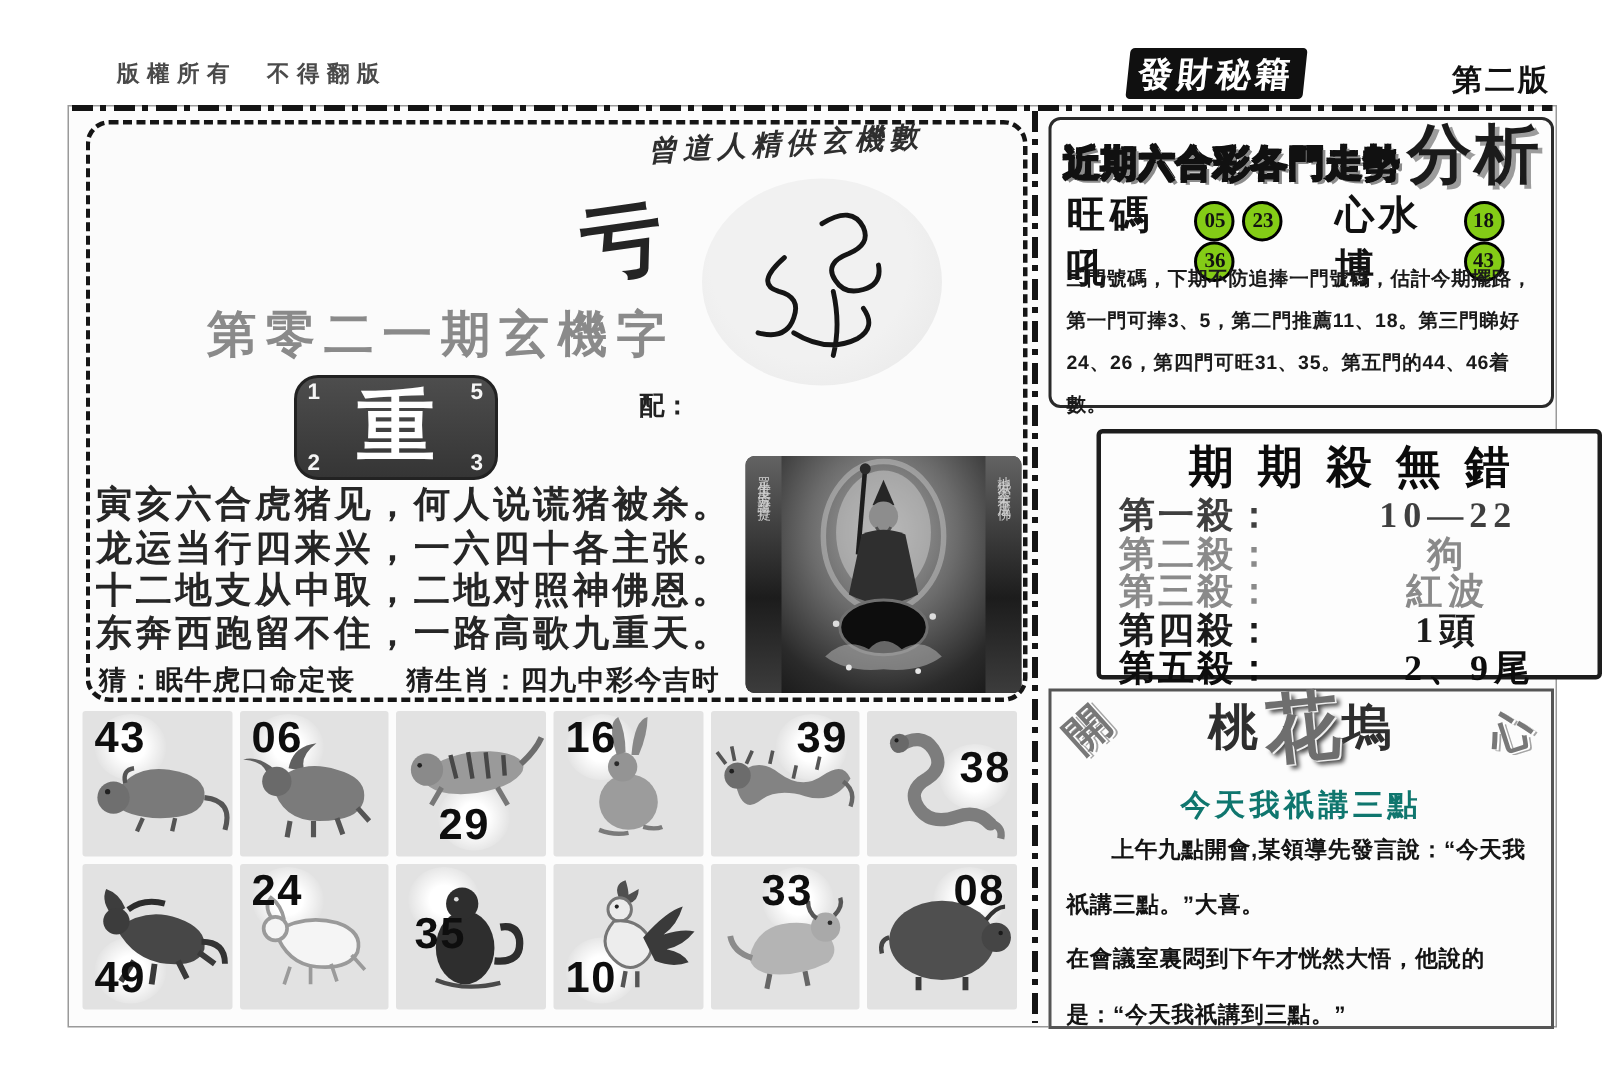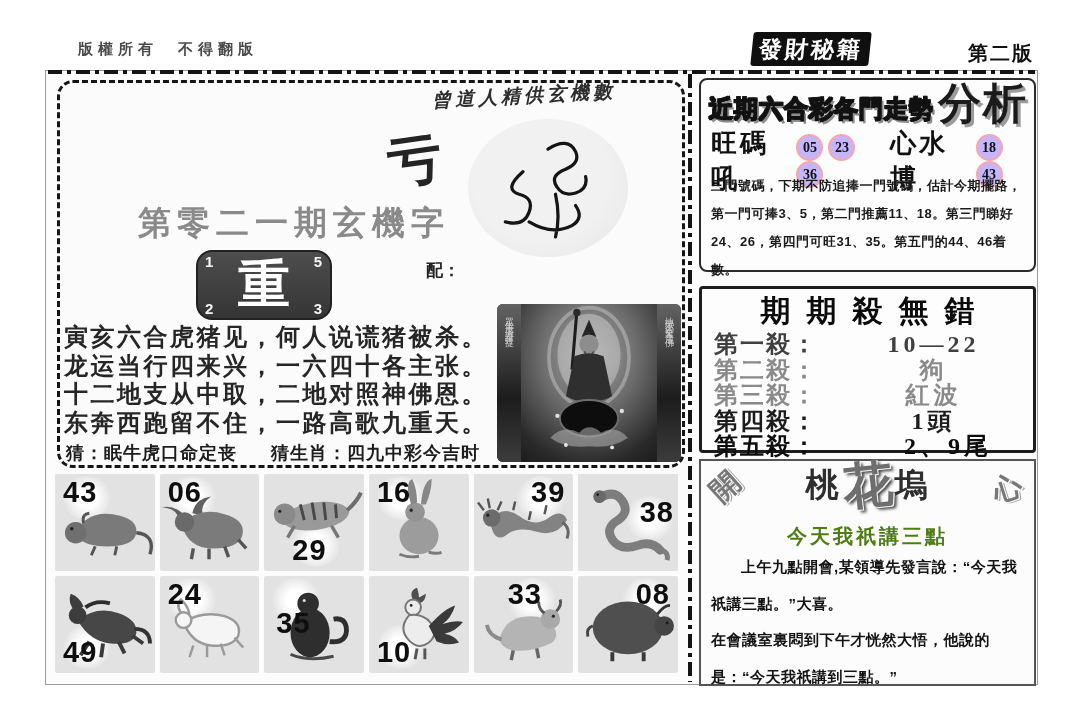--- a/index.html
+++ b/index.html
@@ -73,48 +73,48 @@
   .box-analysis { position:absolute; left:699px; top:78px; width:337px; height:194px;
                   border:2px solid #2a2a2a; border-radius:8px; background:#fdfdfd; }
   .headline { position:absolute; left:8px; top:4px; display:flex; align-items:flex-end; white-space:nowrap; }
   .headline-bubble { font-size:24px; font-weight:900; color:#fff; letter-spacing:1px;
       -webkit-text-stroke:1.4px #111;
       text-shadow:2.5px 2.5px 0 #8c8c8c, -1px -1px 0 #111, 1px -1px 0 #111, -1px 1px 0 #111, 1px 1px 0 #111; }
   .headline-em { font-size:43px; font-weight:900; color:#1b1b1b; font-family:"Liberation Serif",serif;
                  line-height:0.95; margin-left:4px; text-shadow:3px 3px 0 #9c9c9c; letter-spacing:2px; }
   .hot-row { position:absolute; left:10px; top:46px; display:flex; align-items:center; }
   .hot-label { font-size:26px; font-weight:900; color:#111; letter-spacing:3px; margin-right:6px; }
-  .circle-num { width:27px; height:27px; border:2px solid #fca5a5; border-radius:50%; display:inline-flex;
+  .circle-num { width:27px; height:27px; border:2px solid #000000; border-radius:50%; display:inline-flex;
                 align-items:center; justify-content:center; font-size:14px; font-weight:700;
-                font-family:"Liberation Serif",serif; color:#111; margin-right:5px; background:#c4b5fd; }
+                font-family:"Liberation Serif",serif; color:#111; margin-right:5px; background:#84cc16; }
   .analysis-body { position:absolute; left:10px; top:92px; width:318px; font-size:13px; font-weight:600;
                    color:#1a1a1a; line-height:28px; letter-spacing:0.5px; }
 
-  .box-kills { position:absolute; left:699px; top:286px; width:337px; height:167px;
+  .box-kills { position:absolute; left:731px; top:286px; width:337px; height:167px;
                border:3px solid #1d1d1d; border-radius:4px; background:#fdfdfd; }
   .kills-title { text-align:center; font-size:30px; font-weight:900; color:#0b0b0b; letter-spacing:16px;
                  margin-top:2px; text-indent:16px; }
   .kill-row { display:flex; padding:0 12px; font-family:"Liberation Serif",serif; font-weight:900;
               font-size:24px; line-height:25.5px; }
   .kill-label { width:132px; letter-spacing:2px; }
   .kill-value { flex:1; text-align:center; letter-spacing:4px; }
 
   .box-joke { position:absolute; left:699px; top:459px; width:337px; height:227px;
               border:2px solid #555; background:#fcfcfc; }
   .joke-deco { position:absolute; font-size:29px; font-weight:900; color:#787878;
                text-shadow:1px 1px 0 #fff, 2px 2px 0 #a5a5a5; }
   .joke-deco.left { left:10px; top:6px; transform:rotate(-42deg); }
   .joke-deco.right { right:12px; top:8px; transform:rotate(-18deg); }
   .joke-title { position:absolute; left:0; right:0; top:2px; text-align:center; white-space:nowrap; }
   .joke-title .t { font-size:33px; font-weight:900; color:#2e2e2e; letter-spacing:2px; vertical-align:middle; }
   .joke-title .flower { display:inline-block; font-size:50px; font-weight:900; color:#6e6e6e;
        font-family:"Liberation Serif",serif; transform:rotate(-6deg); margin:0 2px; line-height:0.9;
        text-shadow:1px 1px 0 #efefef, 3px 3px 3px #4c4c4c; vertical-align:middle; }
   .joke-subtitle { position:absolute; left:0; right:0; top:62px; text-align:center; font-size:20px;
-                   font-weight:900; color:#4d7c0f; letter-spacing:3px; }
+                   font-weight:900; color:#0f766e; letter-spacing:3px; }
   .joke-body { position:absolute; left:10px; top:88px; width:318px; font-size:15px; font-weight:700;
                color:#141414; line-height:36.5px; letter-spacing:0.5px; }
   .joke-body p.indent { text-indent:2em; }
 </style>
 </head>
 <body>
 
 <div id="page">
 
   <div class="copyright">版權所有　不得翻版</div>

